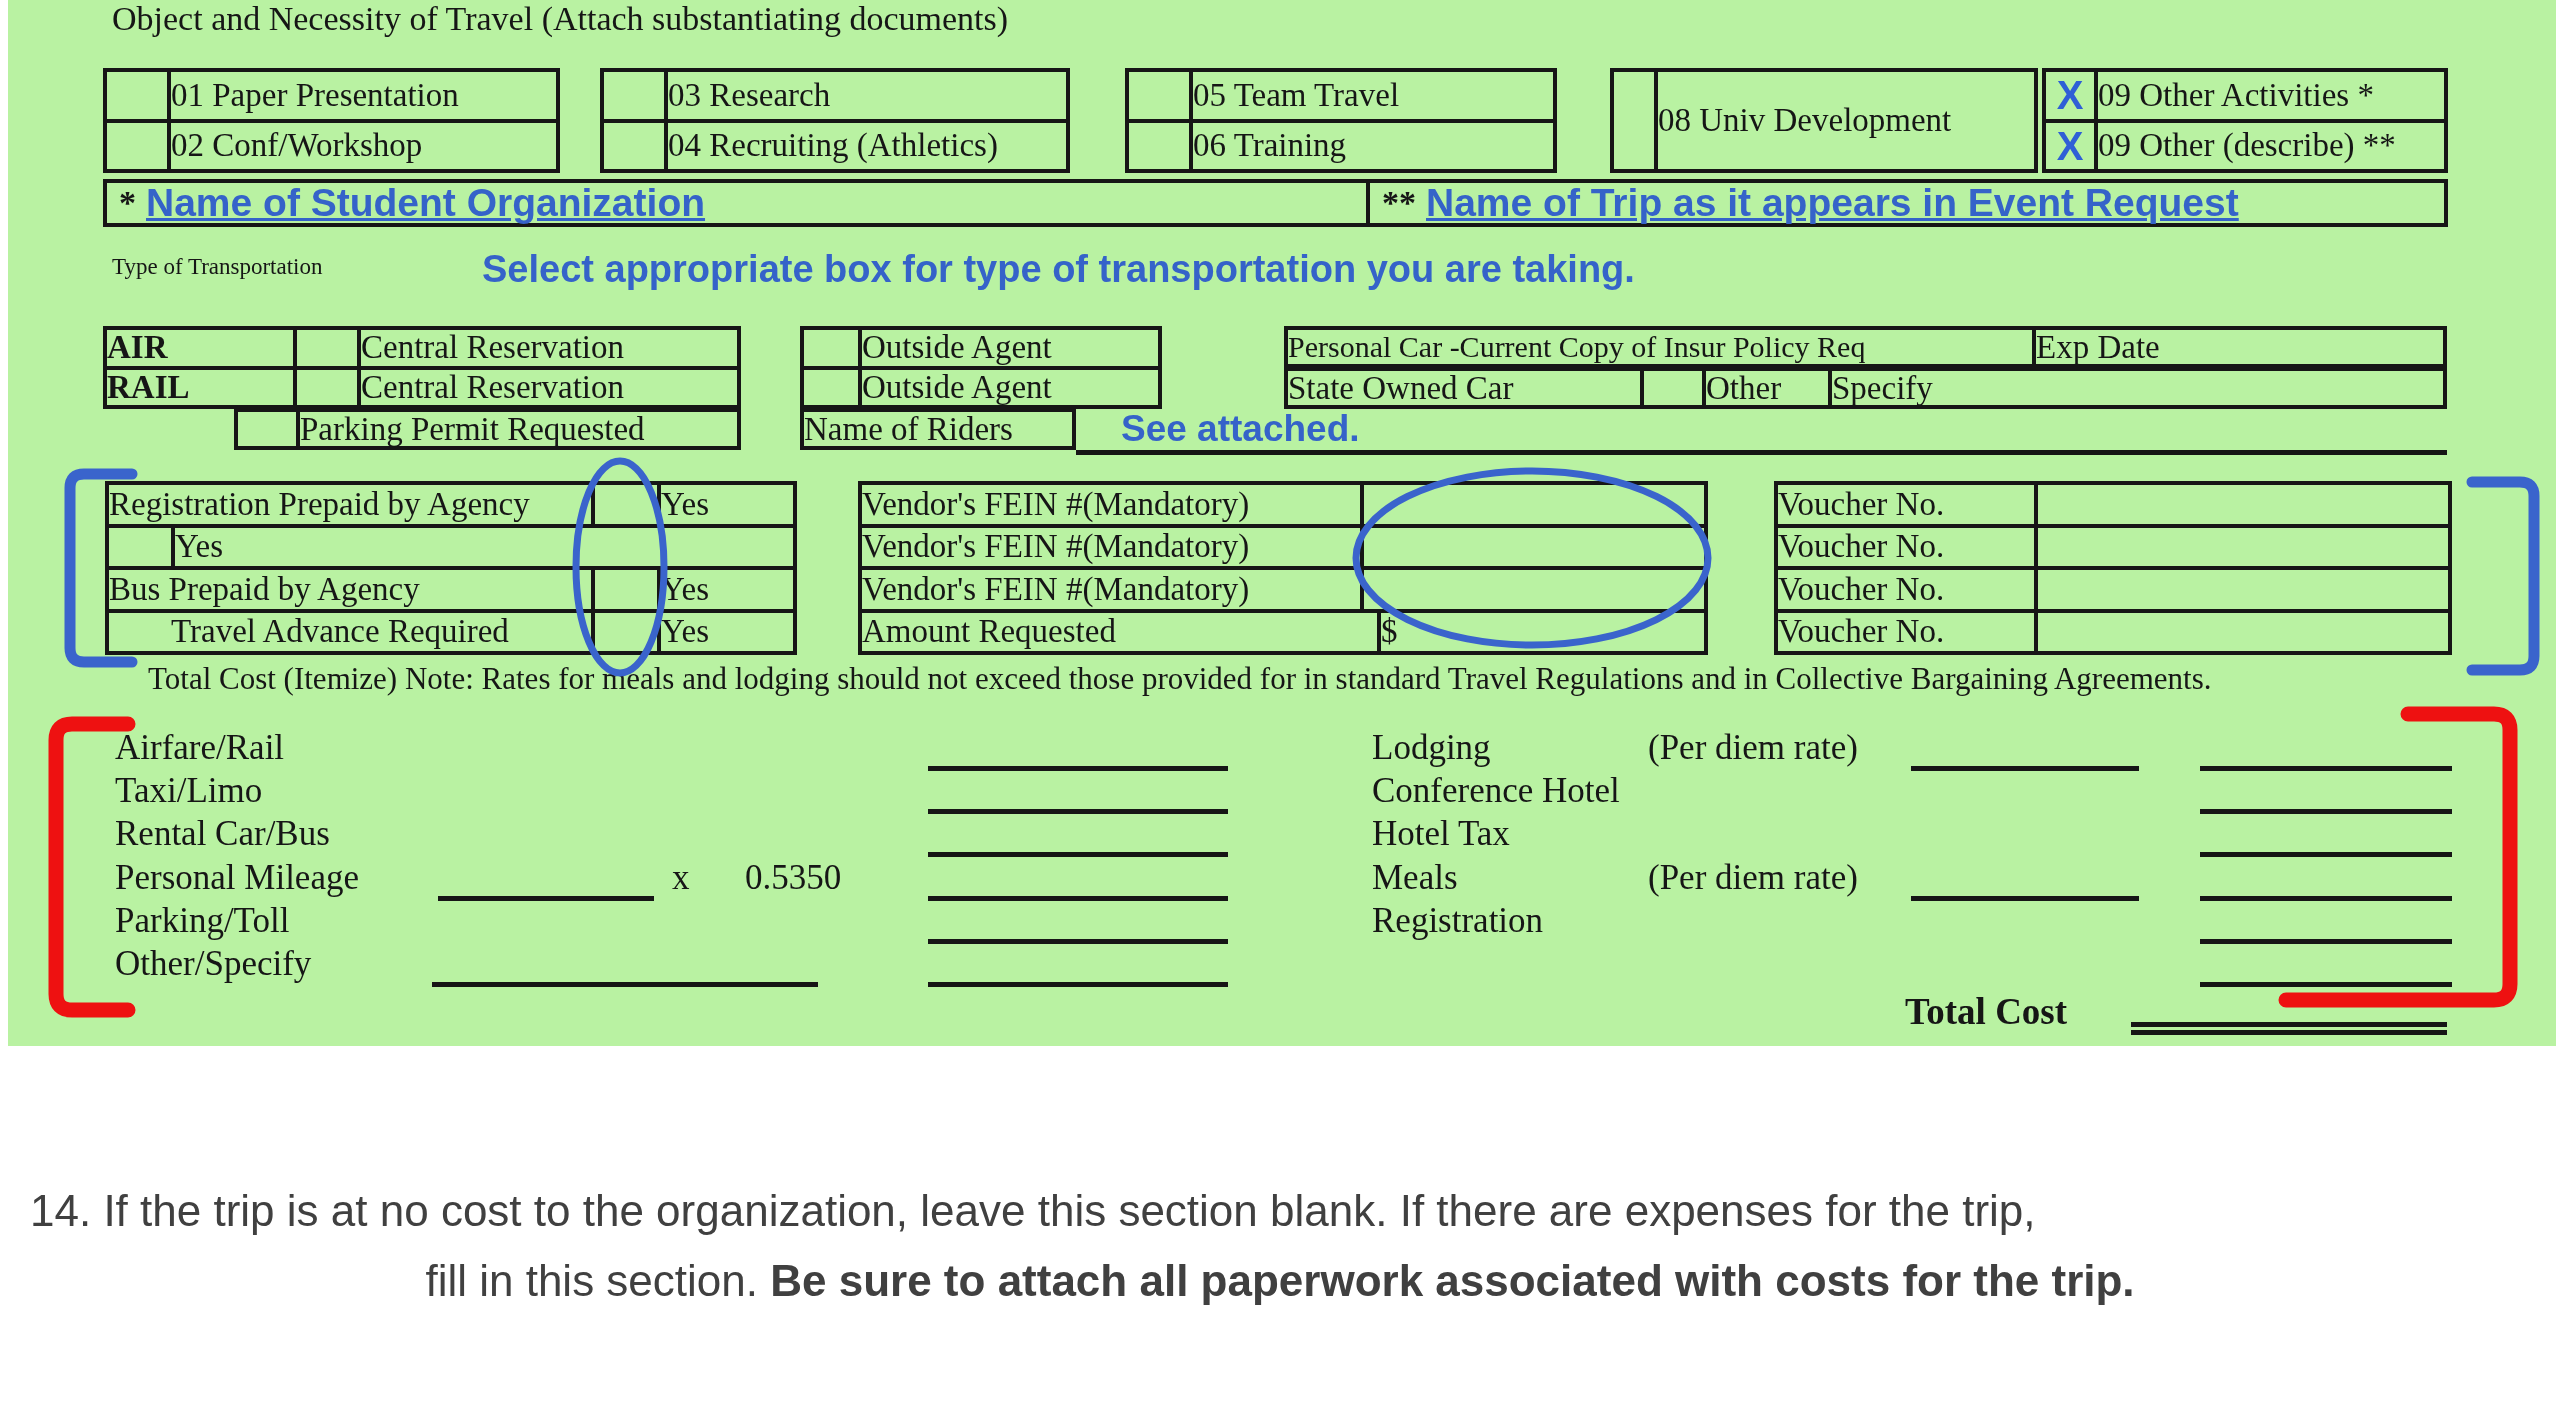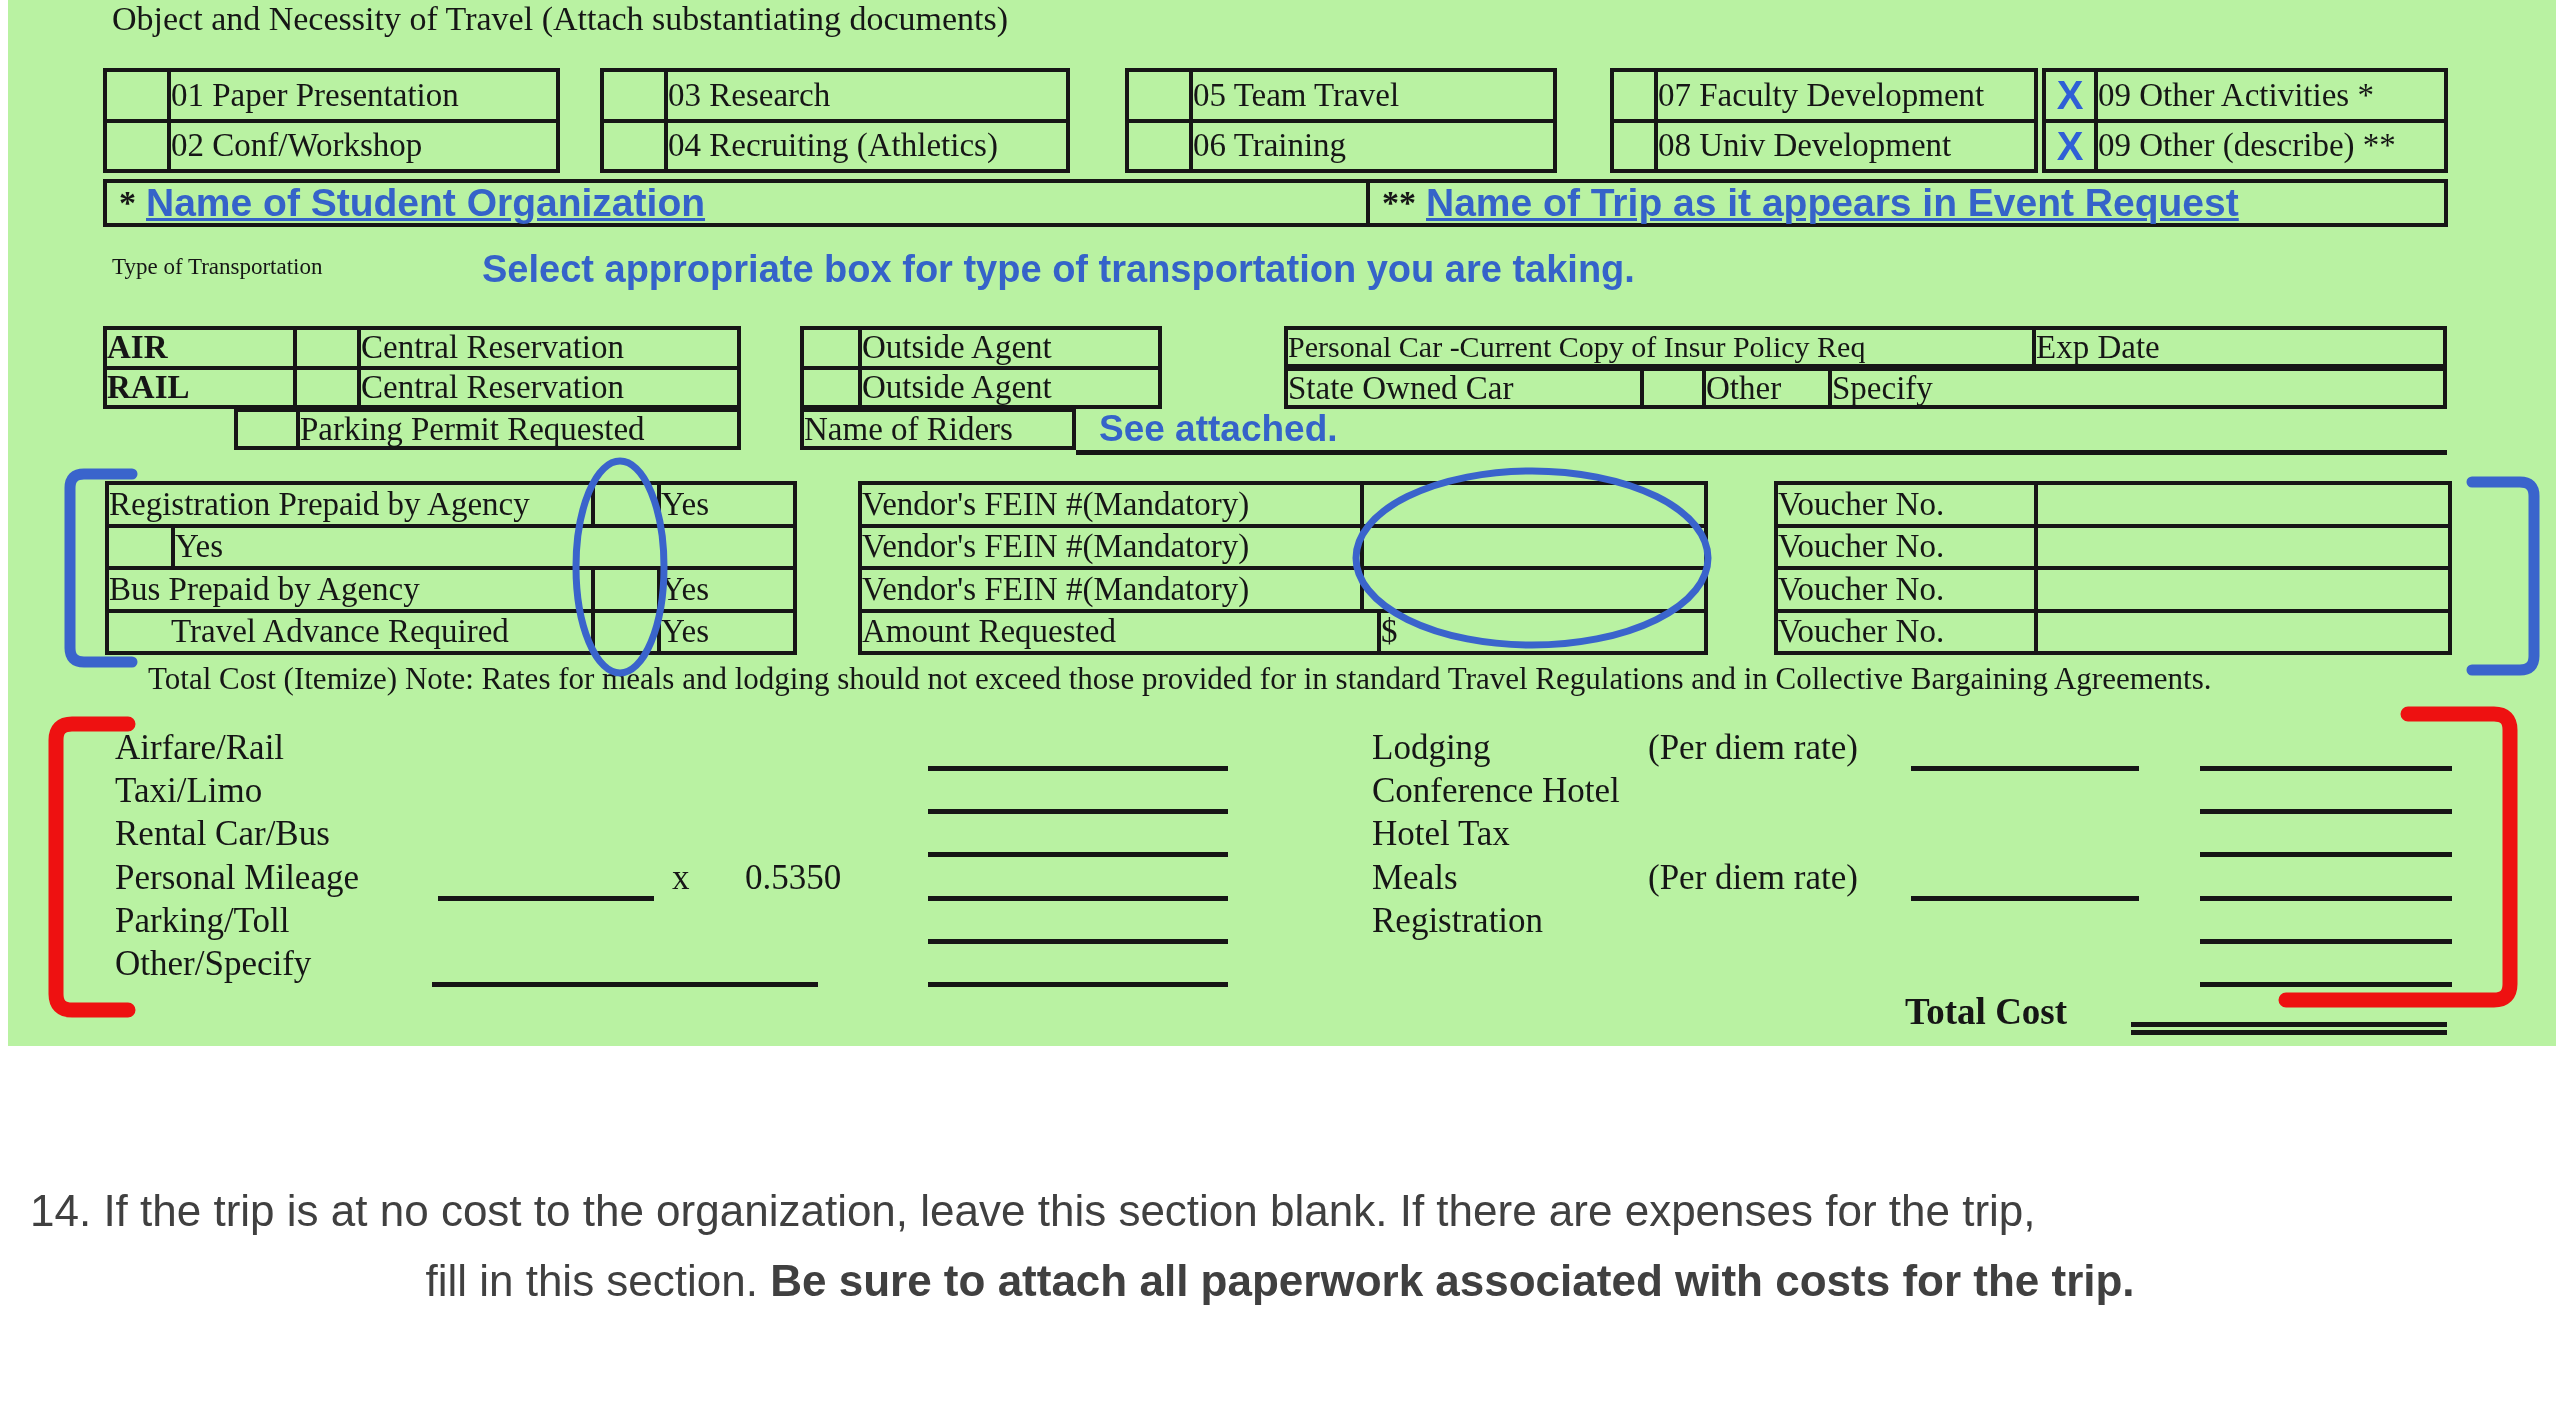--- a/index.html
+++ b/index.html
@@ -77,26 +77,20 @@
     </div>
     <div class="trow">
       <div class="cell cR chk" style="width:64px">
           <span class="xmark"></span>
         </div>
       <div class="cell lbl grow">06 Training</div>
     </div>
   </div>
 
   <div class="tbl" style="left:1610px;top:68px;width:428px;height:105px">
-    <div class="trow sep">
-      <div class="cell cR chk" style="width:44px">
-          <span class="xmark"></span>
-        </div>
-      <div class="cell lbl grow">07 Faculty Development</div>
-    </div>
     <div class="trow">
       <div class="cell cR chk" style="width:44px">
           <span class="xmark"></span>
         </div>
       <div class="cell lbl grow">08 Univ Development</div>
     </div>
   </div>
 
   <div class="tbl" style="left:2042px;top:68px;width:406px;height:105px">
     <div class="trow sep">
@@ -176,21 +170,21 @@
     </div>
   </div>
 
   <div class="tbl" style="left:800px;top:408px;width:276px;height:42px">
     <div class="trow">
       <div class="cell lbl grow">Name of Riders</div>
     </div>
   </div>
 
   <div class="abs" style="left:1076px;top:408px;width:1371px;height:42px;border-bottom:5px solid #161616;display:flex;align-items:center">
-    <span class="blueann" style="font-size:37px;padding-left:23px">See attached.</span>
+    <span class="blueann" style="font-size:37px;padding-left:45px">See attached.</span>
   </div>
 
   <div class="tbl" style="left:105px;top:481px;width:692px;height:174px">
     <div class="trow sep">
       <div class="cell cR lbl" style="width:486px">Registration Prepaid by Agency</div>
       <div class="cell cR chk" style="width:66px"></div>
       <div class="cell lbl grow">Yes</div>
     </div>
     <div class="trow sep">
       <div class="cell cR chk" style="width:66px"></div>

